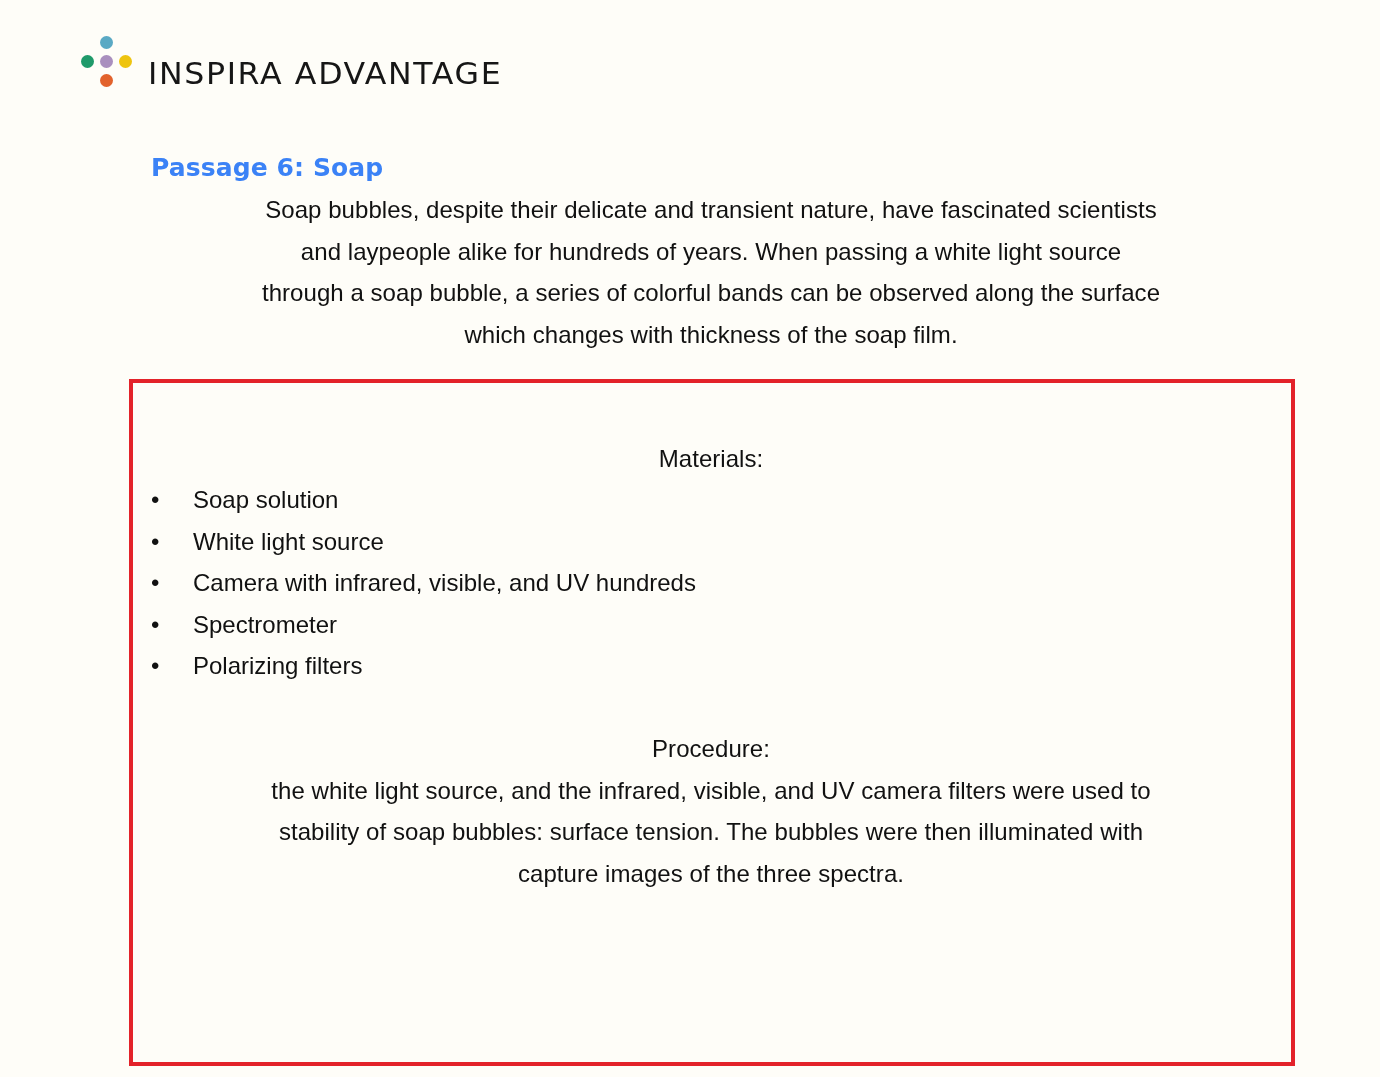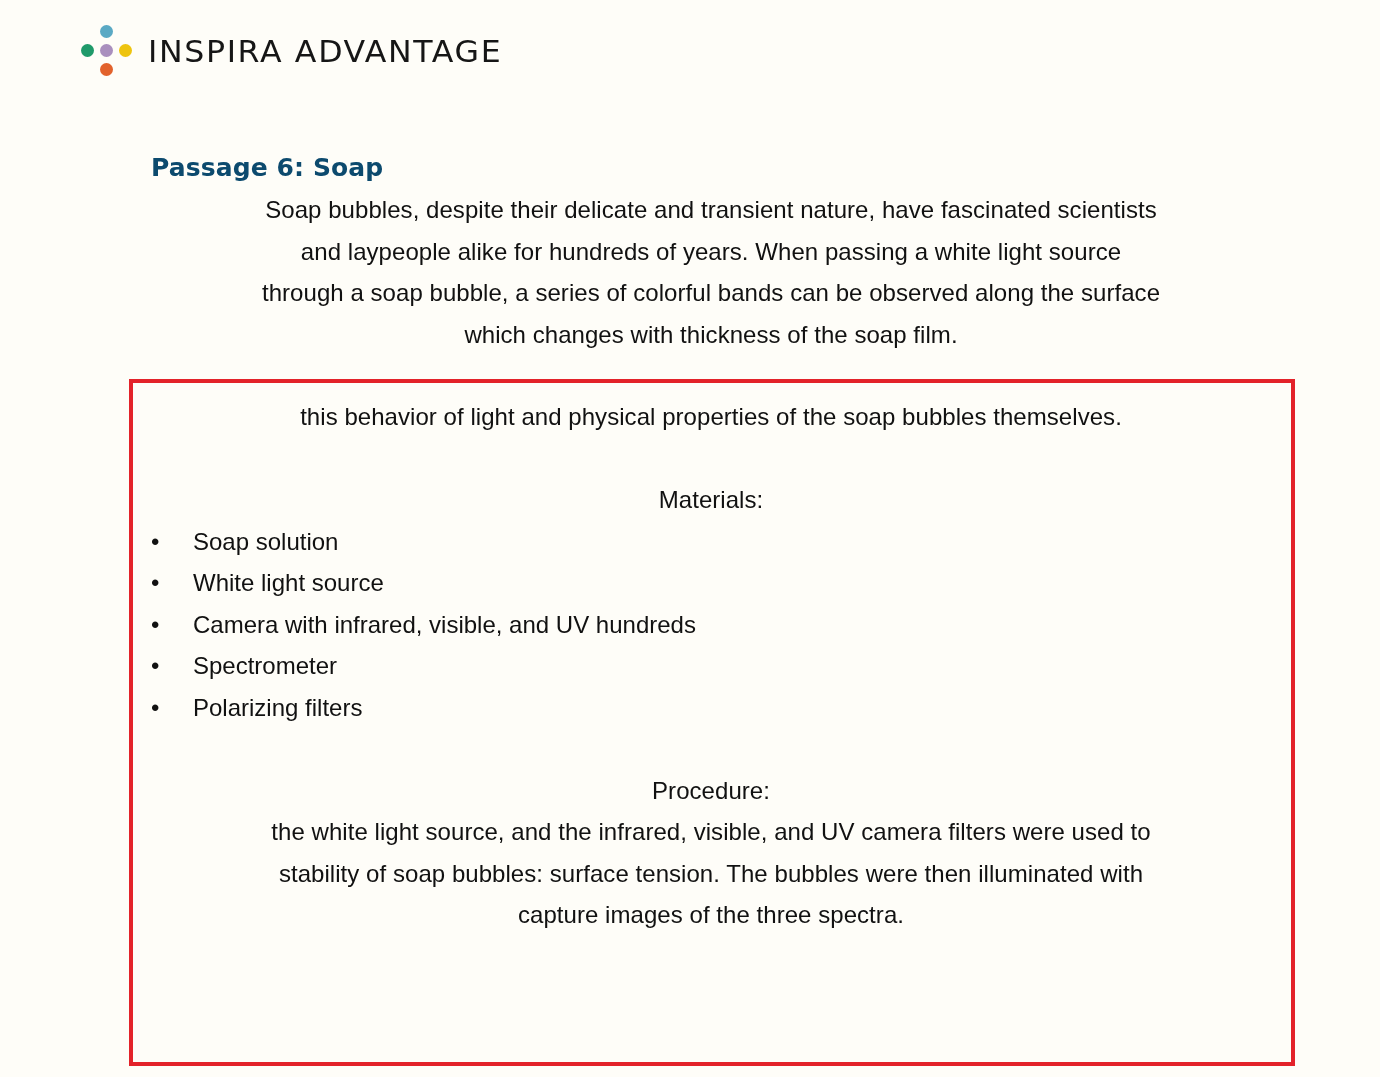--- a/index.html
+++ b/index.html
@@ -11,24 +11,24 @@
       width: 1380px;
       height: 1077px;
       position: relative;
       overflow: hidden;
       font-family: "DejaVu Sans", sans-serif;
       color: #111111;
     }
     .logo {
       position: absolute;
       left: 79px;
-      top: 24px;
+      top: 35px;
       height: 54px;
       display: flex;
-      align-items: center;
+      align-items: flex-end;
     }
     .dots {
       position: relative;
       width: 56px;
       height: 54px;
     }
     .dot {
       position: absolute;
       width: 13px;
       height: 13px;
@@ -122,33 +122,32 @@
     <span class="dot top" style="background: rgb(90, 169, 196);"></span>
     <span class="dot left" style="background: rgb(31, 154, 106);"></span>
     <span class="dot center" style="background: rgb(169, 143, 190);"></span>
     <span class="dot right" style="background: rgb(238, 196, 15);"></span>
     <span class="dot bottom" style="background: rgb(226, 98, 44);"></span>
   </div>
   <span class="logo-text">INSPIRA ADVANTAGE</span>
 </div>
 
 <div class="content">
-  <h2 class="passage-title" style="color: #0c4a6e;">Passage 6: Soap</h2>
+  <h2 class="passage-title" style="color: #3b82f6;">Passage 6: Soap</h2>
   <div class="intro">
     <p class="para">Soap bubbles, despite their delicate and transient nature, have fascinated scientists</p>
     <p class="para">and laypeople alike for hundreds of years. When passing a white light source</p>
     <p class="para">through a soap bubble, a series of colorful bands can be observed along the surface</p>
     <p class="para">which changes with thickness of the soap film.</p>
   </div>
 </div>
 
 <div class="highlight-box" style="border-color: rgb(227, 34, 42);"></div>
 
 <div class="box-content">
-  <p class="para">this behavior of light and physical properties of the soap bubbles themselves.</p>
   <div class="blank"></div>
   <p class="para">Materials:</p>
   <ul class="materials">
     <li><span class="bullet">•</span><span>Soap solution</span></li>
     <li><span class="bullet">•</span><span>White light source</span></li>
     <li><span class="bullet">•</span><span>Camera with infrared, visible, and UV hundreds</span></li>
     <li><span class="bullet">•</span><span>Spectrometer</span></li>
     <li><span class="bullet">•</span><span>Polarizing filters</span></li>
   </ul>
   <div class="blank"></div>

